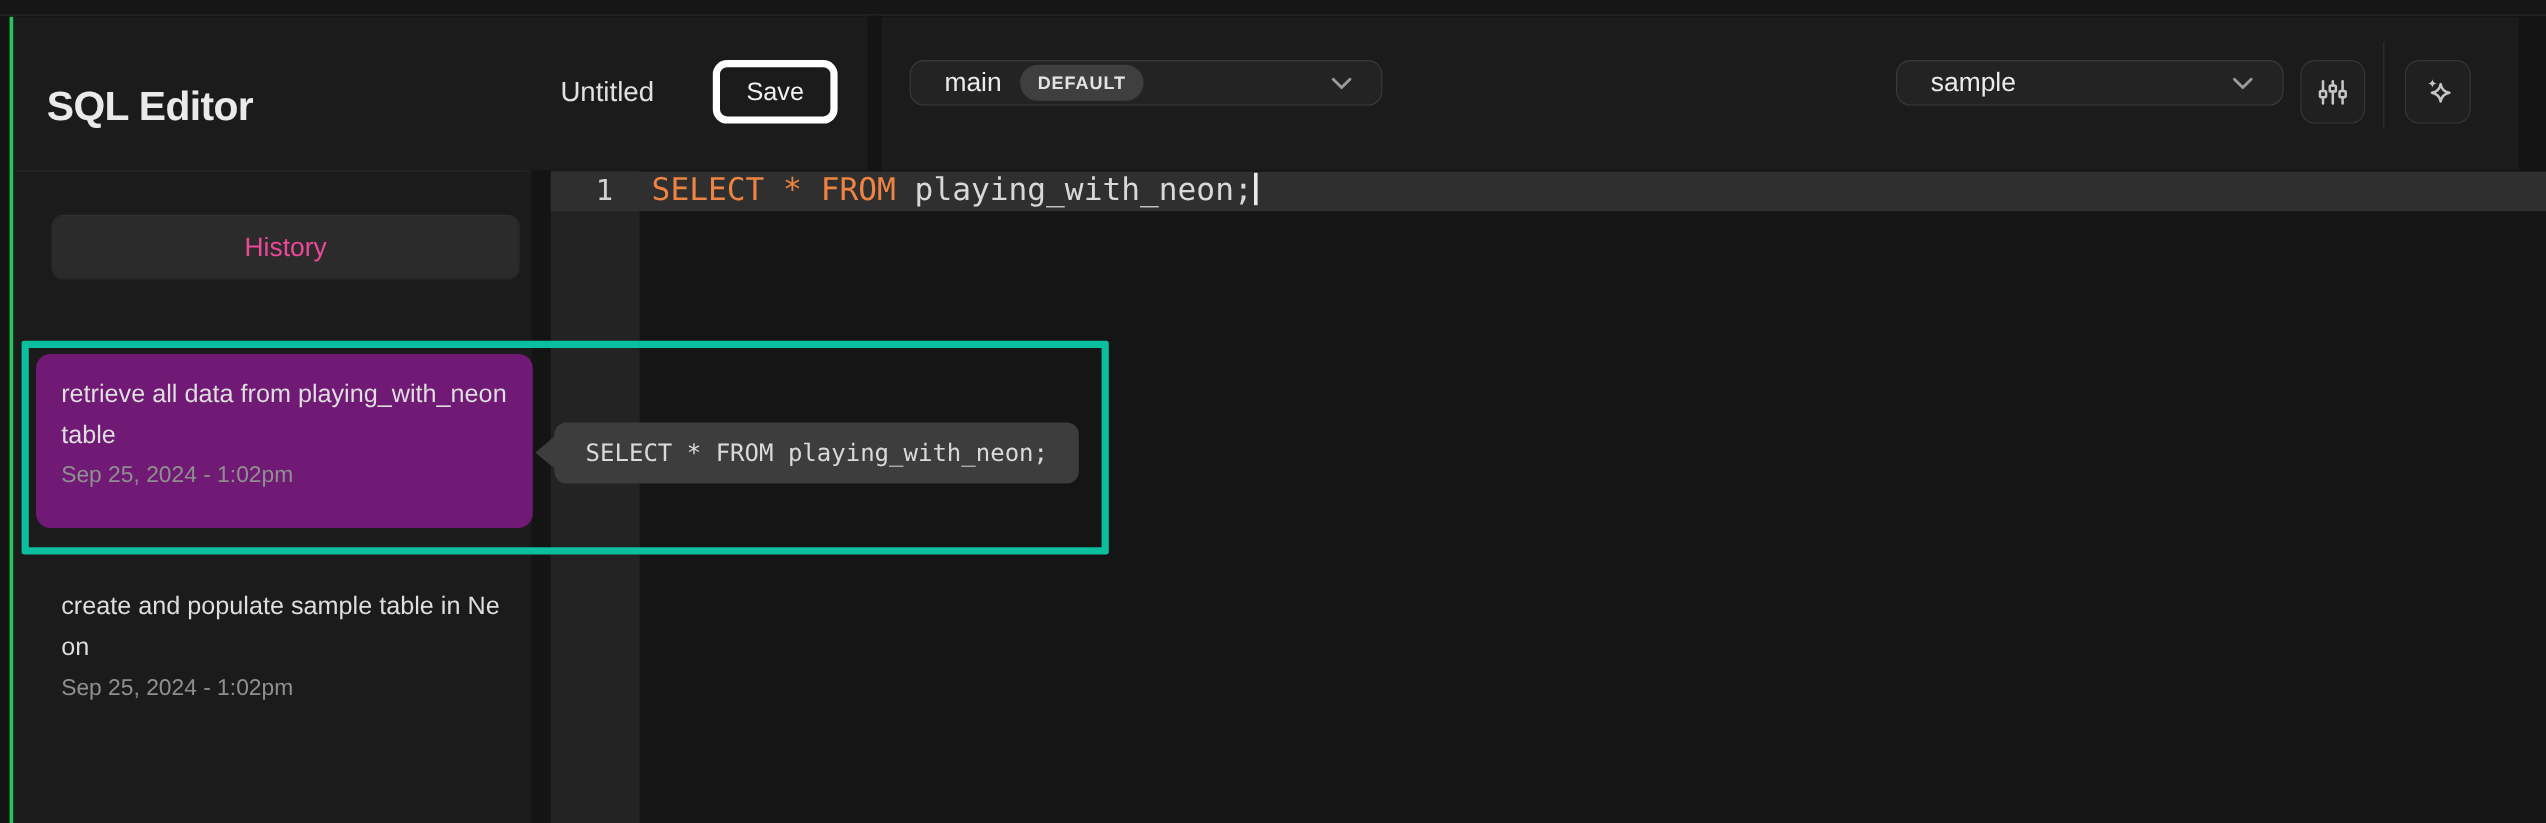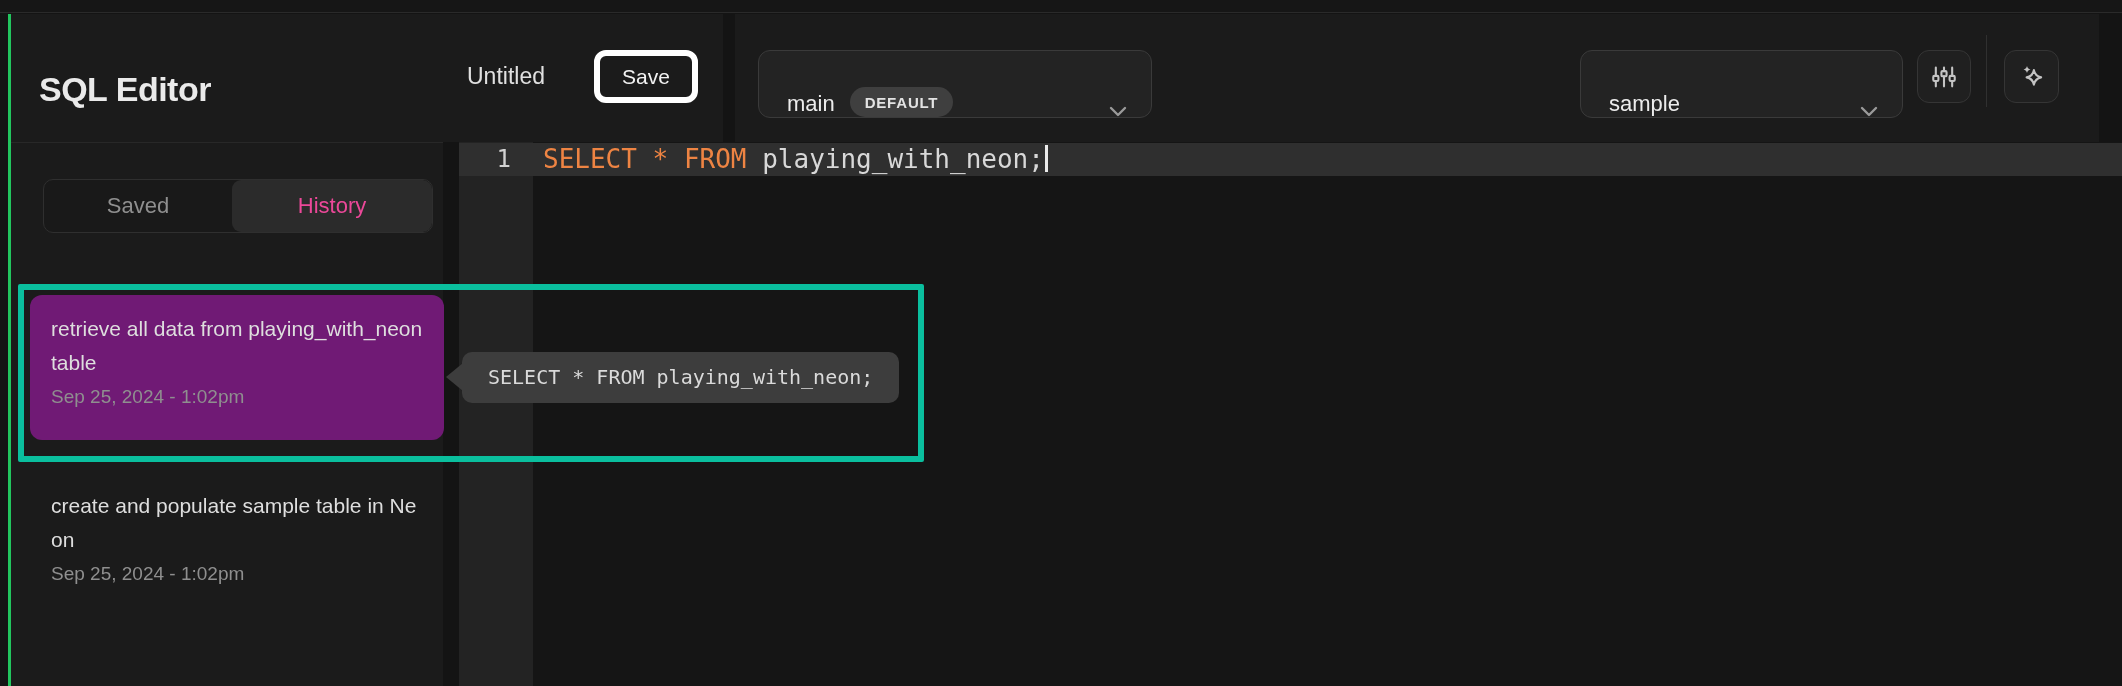--- a/index.html
+++ b/index.html
@@ -37,23 +37,23 @@
   .history-time { font-size:19px; color:#8f8f8f; margin-top:6px; }
 
   
   .main-header { position:absolute; left:436px; top:14px; width:1663px; height:128px; background:#1b1b1b; }
   .untitled-label { position:absolute; left:31px; top:49px; font-size:23px; color:#e0e0e0; }
   .save-btn { position:absolute; left:158px; top:36px; width:104px; height:53px;
     border:6px solid #ffffff; border-radius:12px; background:transparent; color:#f2f2f2;
     font-size:21px; font-family:inherit; display:flex; align-items:center; justify-content:center; cursor:pointer; }
   .header-gap { position:absolute; left:287px; top:-1px; width:12px; height:130px; background:#141414; }
 
-  .select-box { position:absolute; top:36px; height:68px; background:#232323;
+  .select-box { position:absolute; top:36px; height:38px; background:#232323;
     border:1px solid #3a3a3a; border-radius:12px;
-    display:flex; align-items:flex-end; cursor:pointer; }
+    display:flex; align-items:center; cursor:pointer; }
   .select-branch   { left:322px;  width:394px; padding:0 24px 0 28px; gap:15px; }
   .select-compute  { left:729px;  width:397px; padding:0 24px 0 29px; gap:17px; }
   .select-database { left:1144px; width:323px; padding:0 24px 0 28px; }
   .select-label { font-size:22px; color:#ececec; }
   .pill { height:30px; border-radius:999px; background:#3f3f3f; display:flex; align-items:center;
     padding:0 15px; font-size:15px; font-weight:700; letter-spacing:0.8px; color:#e3e3e3; }
   .pill.active-pill { padding:0 15px 0 12px; color:#fafafa; }
   .status-dot { width:19px; height:19px; border-radius:50%; background:#00e599; margin-right:9px; }
   .chevron { margin-left:auto; display:flex; align-items:center; }
 
@@ -90,23 +90,20 @@
 </head>
 <body>
 
 <div class="top-strip"></div>
 
 <div class="sidebar">
   <div class="sidebar-title">SQL Editor</div>
   <div class="sidebar-divider"></div>
 
   <div class="tab-group">
-    <div class="tab inactive">
-      <span>Saved</span>
-    </div>
     <div class="tab active">
       <span>History</span>
     </div>
   </div>
 
   <div class="history-item selected">
     <div class="history-title">retrieve all data from playing_with_neon table</div>
     <div class="history-time">Sep 25, 2024 - 1:02pm</div>
   </div>
 

